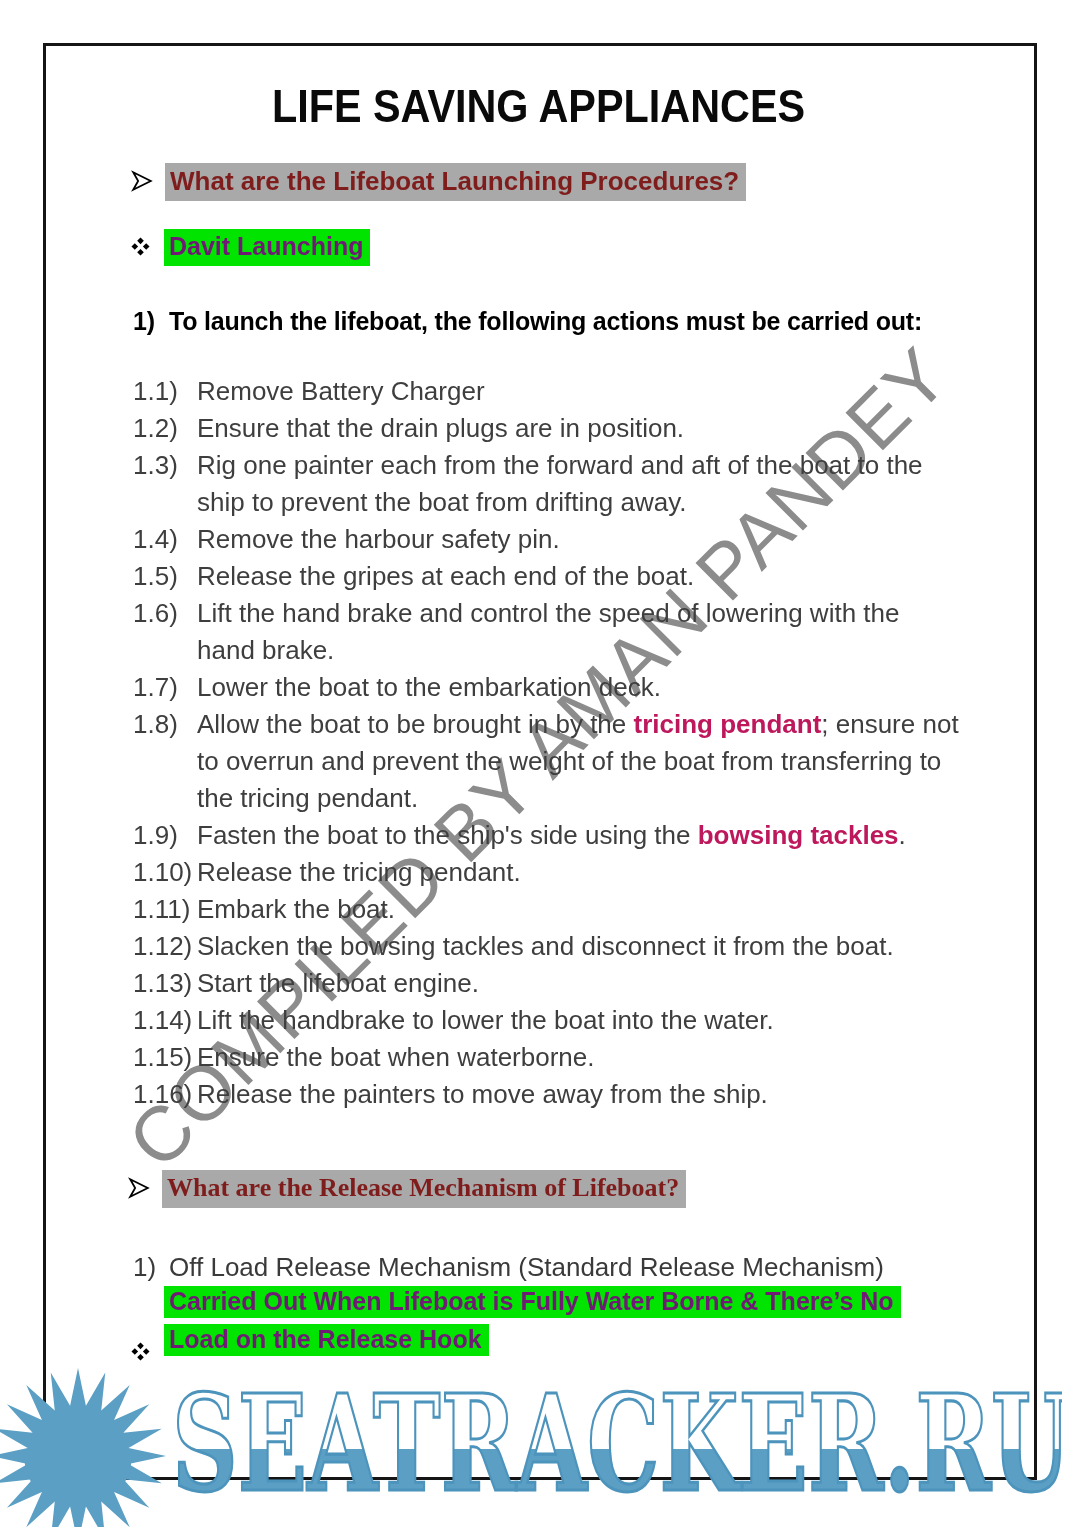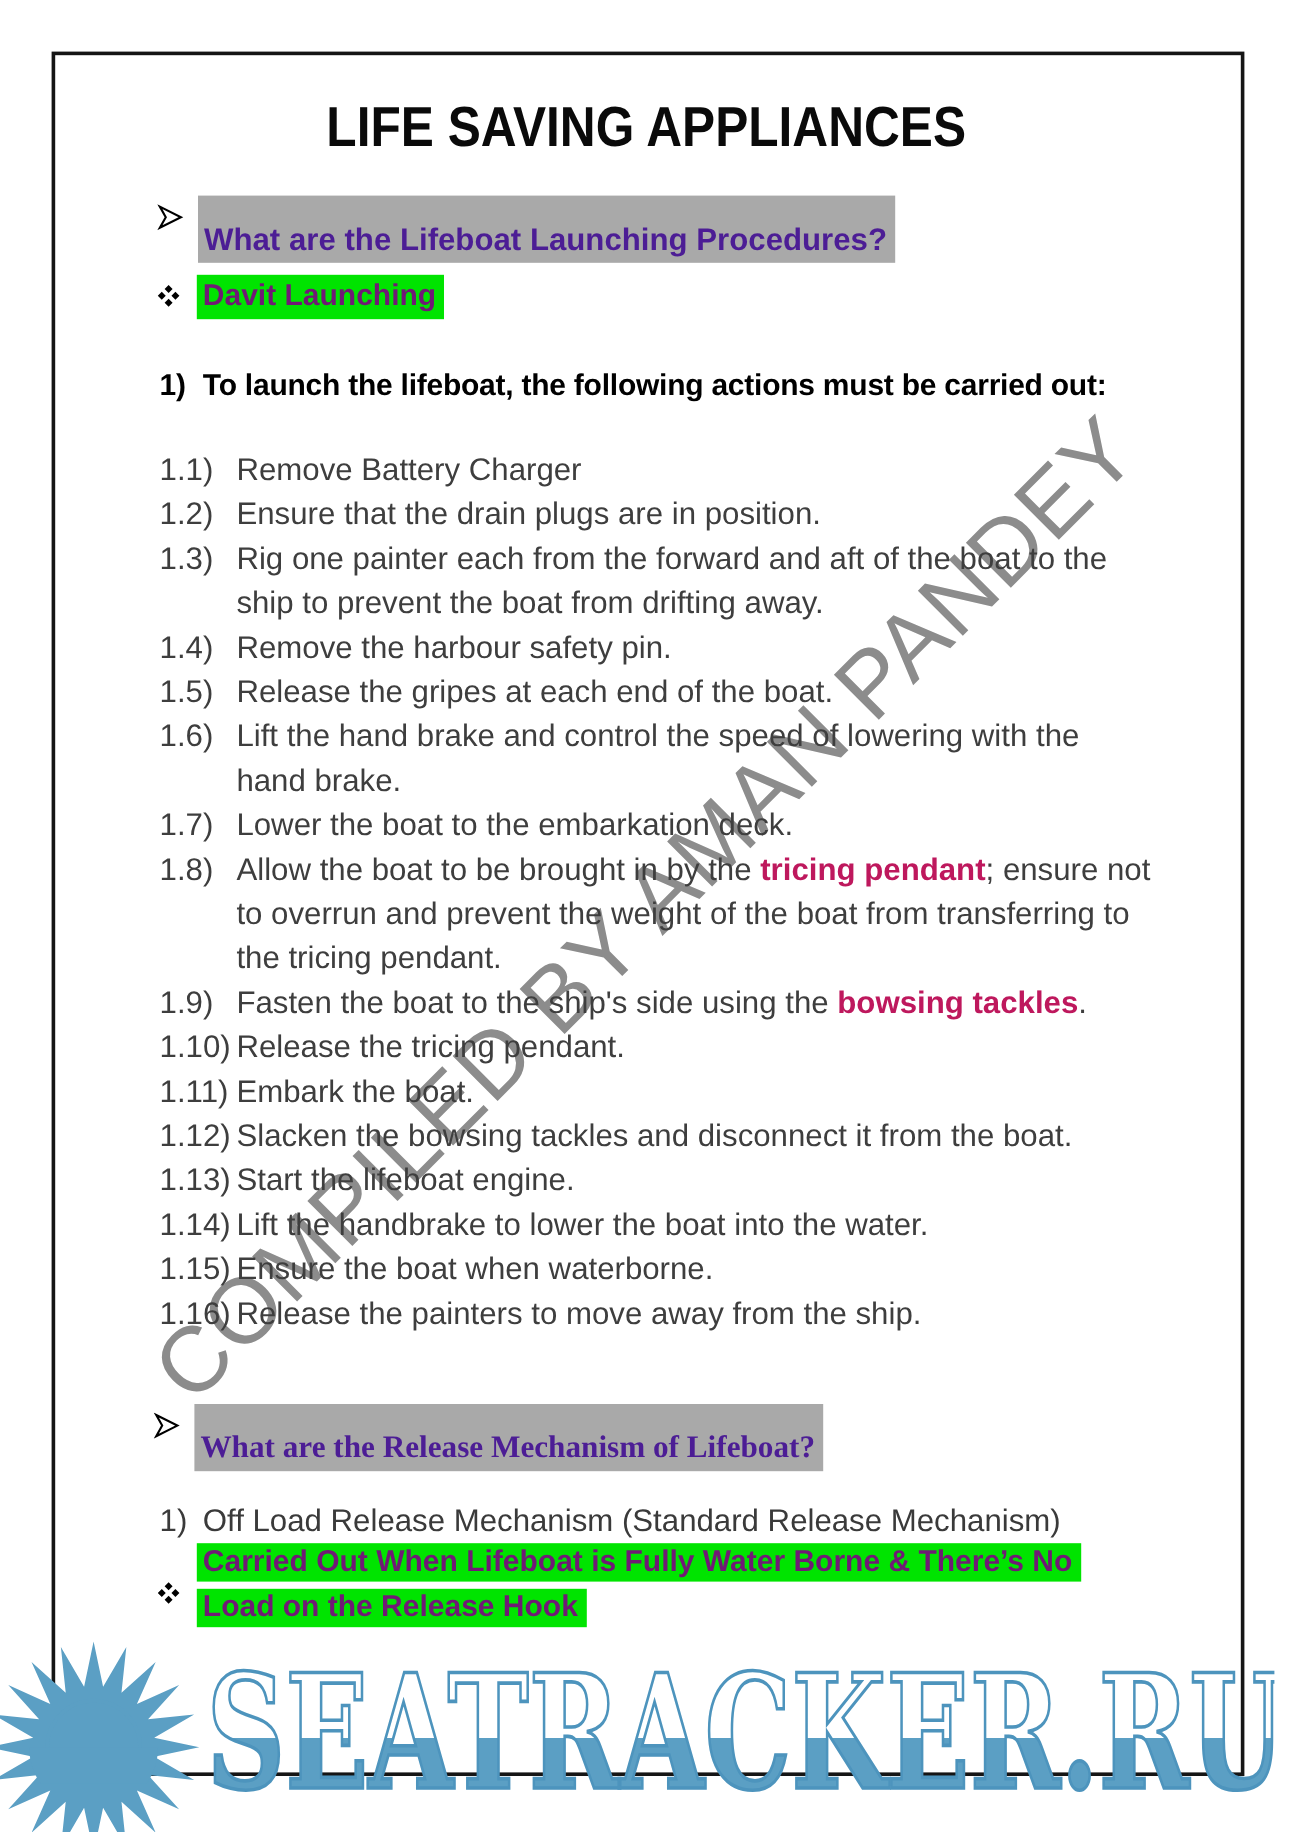--- a/index.html
+++ b/index.html
@@ -48,21 +48,21 @@
     white-space: nowrap;
   }
 
   .q-row { position: absolute; display: flex; align-items: flex-start; }
   .bullet-icon { flex: none; margin-top: 7px; margin-right: 12px; }
   .diamond-icon { flex: none; margin-top: 8px; margin-right: 14px; }
 
   .hl-gray {
     background: var(--highlight-gray, #a9a9a9);
     font-weight: 700; font-size: 26px; line-height: 34px;
-    padding: 19px 7px 3px 5px; color: #4c1d95;
+    padding: 1px 7px 3px 5px; color: #7f1d1d;
     white-space: nowrap;
   }
   .hl-green {
     background: var(--highlight-green, #00e400);
     font-weight: 700; font-size: 25px; line-height: 33px;
     padding: 1px 7px 3px 5px; color: #701a75;
     white-space: nowrap;
   }
 
   .intro-row {
@@ -82,21 +82,21 @@
   .step .txt b { color: #be185d; font-weight: 700; }
 
   .offload-row {
     position: absolute; left: 133px; top: 1226px;
     display: flex; font-size: 26px; color: #3a3a3a; white-space: nowrap;
   }
   .offload-row .num { width: 36px; flex: none; }
 
   .carried-row {
     position: absolute; left: 131px; top: 1259px;
-    display: flex; align-items: center;
+    display: flex; align-items: flex-end;
   }
   .hl-line { line-height: 37px; white-space: nowrap; }
 
   
   .site-logo { position: absolute; left: -10px; top: 1368px; z-index: 3; }
   .site-text { position: absolute; left: 172px; top: 1368px; z-index: 3; }
 </style>
 </head>
 <body style="--highlight-gray: #a9a9a9; --highlight-green: #00e400; --watermark-gray: #8c8c8c; --brand-blue: #5b9fc4;">
 

